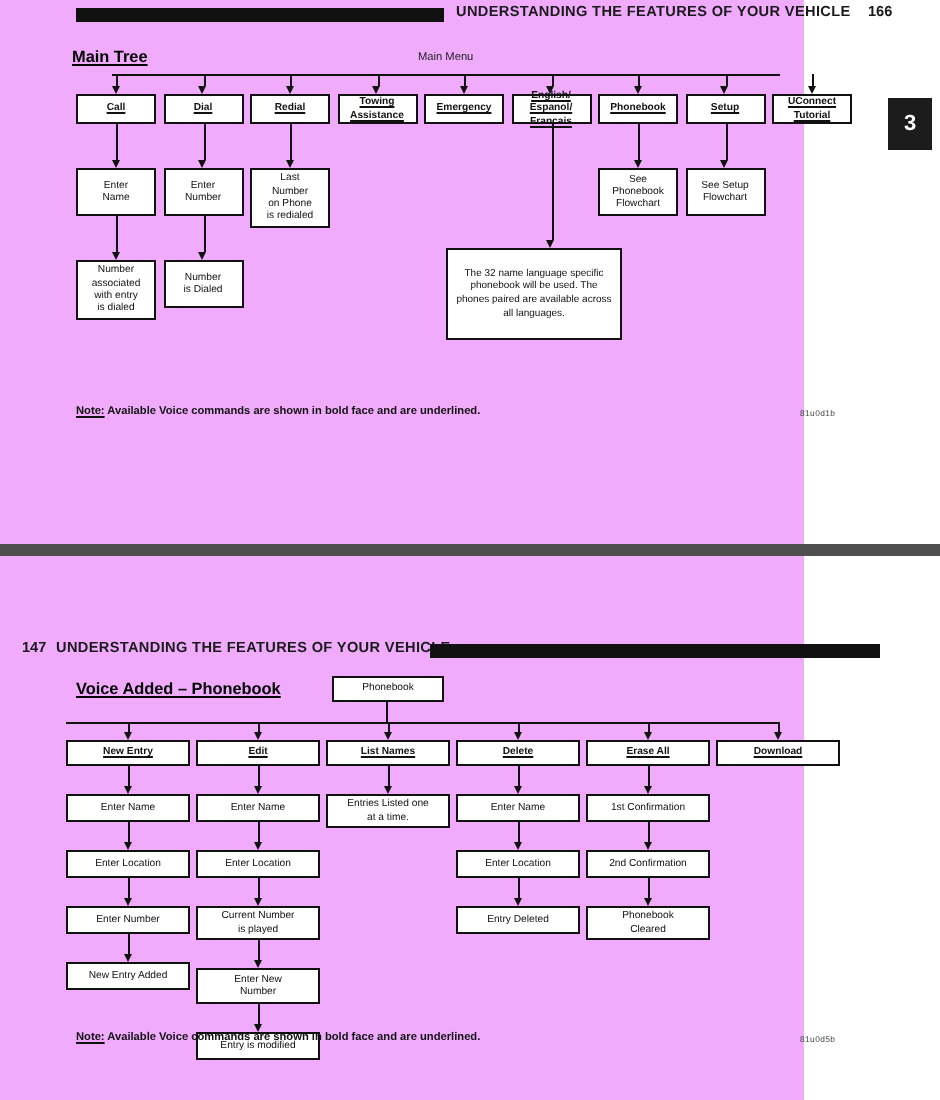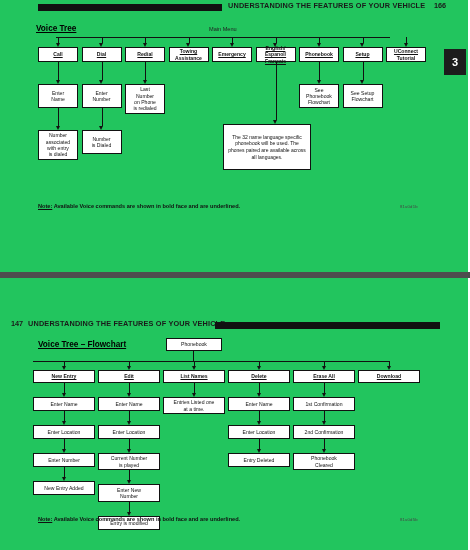--- a/index.html
+++ b/index.html
@@ -4,21 +4,21 @@
 <style>
   html,body{margin:0;padding:0;}
   body{
     width:470px;height:550px;
     background:#ffffff;
     font-family:"Liberation Sans","DejaVu Sans",sans-serif;
     color:#000;
     overflow:hidden;
     position:relative;
   }
-  .page{position:absolute;left:0;width:468px;background:#22c55e;}
+  .page{position:absolute;left:0;width:402px;background:#f0abfc;}
   #page-top{top:0;height:272px;}
   #page-bottom{top:278px;height:272px;}
 
   
   .head{position:absolute;left:0;width:470px;height:14px;}
   .head-rule{position:absolute;top:4px;height:7px;background:#111;}
   .head-text{
     position:absolute;top:1px;
     font-size:7.3px;font-weight:bold;letter-spacing:.18px;
     white-space:nowrap;color:#1a1a1a;
@@ -100,21 +100,21 @@
 <div class="page" id="page-top">
 
   <div class="head">
     <div class="head-rule" style="left:38px;width:184px;"></div>
     <div class="head-text" style="left:228px;">UNDERSTANDING THE FEATURES OF YOUR VEHICLE</div>
     <div class="head-num" style="left:434px;">166</div>
   </div>
 
   <div class="thumb-tab">3</div>
 
-  <div class="chart-title" style="left:36px;top:24px;">Voice Tree</div>
+  <div class="chart-title" style="left:36px;top:24px;">Main Tree</div>
   <div class="sub-label" style="left:209px;top:26px;">Main Menu</div>
 
   <div class="hline" style="left:56px;top:37px;width:334px;"></div>
 
   <div id="top-chart">
       <div class="vline" style="left:58px;top:37px;height:6px;"></div>
       <div class="arrow" style="left:55.9px;top:43px;"></div>
       <div class="box bold" style="left:38px;top:47px;width:40px;height:15px;">
         <span class="lbl">Call</span>
       </div>
@@ -206,21 +206,21 @@
 <div class="page-sep"></div>
 
 <div class="page" id="page-bottom">
 
   <div class="head" style="top:40px;">
     <div class="head-num" style="left:11px;">147</div>
     <div class="head-text" style="left:28px;">UNDERSTANDING THE FEATURES OF YOUR VEHICLE</div>
     <div class="head-rule" style="left:215px;width:225px;"></div>
   </div>
 
-  <div class="chart-title" style="left:38px;top:62px;">Voice Tree – Flowchart</div>
+  <div class="chart-title" style="left:38px;top:62px;">Voice Added – Phonebook</div>
 
   <div class="box" style="left:166px;top:60px;width:56px;height:13px;">
       <span class="lbl">Phonebook</span>
     </div>
   <div class="vline" style="left:193px;top:73px;height:10px;"></div>
   <div class="hline" style="left:33px;top:83px;width:357px;"></div>
 
   <div id="bottom-chart">
       <div class="vline" style="left:64px;top:83px;height:5px;"></div>
       <div class="arrow" style="left:61.9px;top:88px;"></div>

